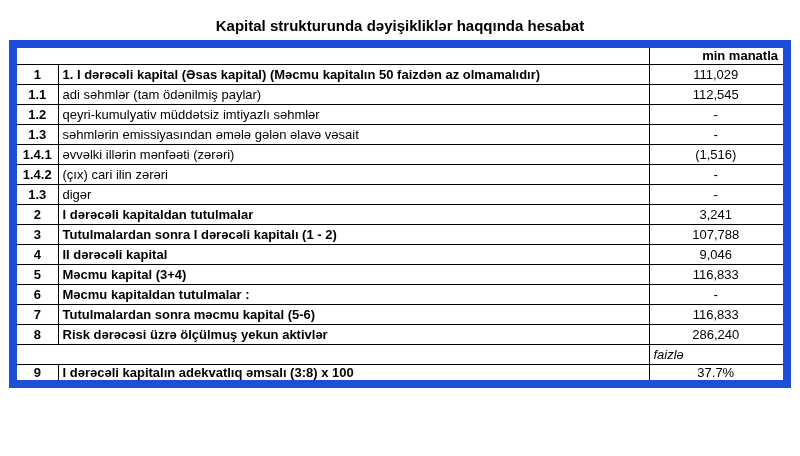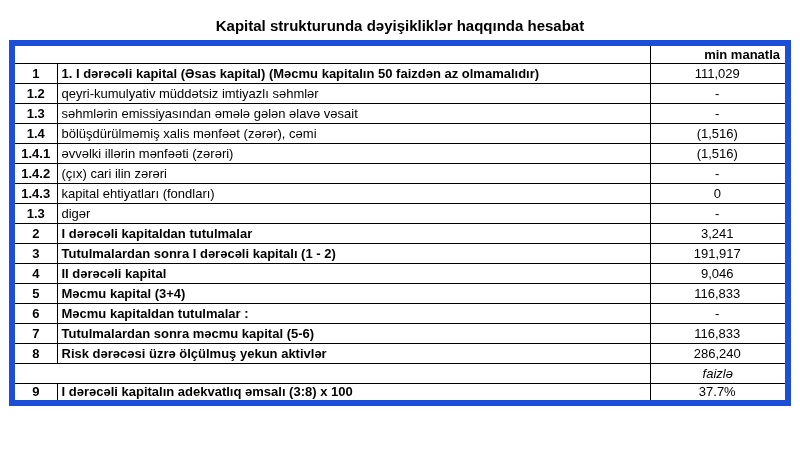--- a/index.html
+++ b/index.html
@@ -13,40 +13,40 @@
   .title {
     text-align: center;
     font-size: 15px;
     font-weight: bold;
     padding: 2px 0 6px 0;
   }
   table.report {
     width: 100%;
     border-collapse: collapse;
     table-layout: fixed;
-    border: 6px solid #1d4ed8;
+    border: 8px solid #1d4ed8;
   }
   col.c-num  { width: 45px; }
   col.c-desc { width: auto; }
   col.c-val  { width: 138px; }
   td {
     border: 1px solid #000;
     font-size: 13px;
     height: 20px;
     padding: 0 4px;
     white-space: nowrap;
     overflow: hidden;
     vertical-align: middle;
   }
   td.num   { text-align: center; font-weight: bold; }
   td.label { text-align: left; }
   td.val   { text-align: center; padding-right: 5px; }
   tr.b td.label { font-weight: bold; }
   td.unit  { font-weight: bold; text-align: right; }
-  td.pct   { font-style: italic; text-align: center; }
+  td.pct   { font-style: italic; text-align: left; }
   td.empty { border-left: 1px solid #000; }
 </style>
 </head>
 <body>
 
 <div class="page">
   <div class="title">Kapital strukturunda dəyişikliklər haqqında hesabat</div>
 
   <table class="report">
     <colgroup>
@@ -59,63 +59,58 @@
         <td colspan="2" class="empty"></td>
         <td class="val unit">min manatla</td>
       </tr>
 
       <tr class="b">
         <td class="num">1</td>
         <td class="label">1. I dərəcəli kapital (Əsas kapital) (Məcmu kapitalın 50 faizdən az olmamalıdır)</td>
         <td class="val">111,029</td>
       </tr>
       <tr>
+        <td class="num">1.1</td>
+        <td class="label">adi səhmlər (tam ödənilmiş paylar)</td>
+        <td class="val">112,545</td>
+      </tr>
+      <tr>
         <td class="num">1.2</td>
         <td class="label">qeyri-kumulyativ müddətsiz imtiyazlı səhmlər</td>
         <td class="val">-</td>
       </tr>
       <tr>
         <td class="num">1.3</td>
         <td class="label">səhmlərin emissiyasından əmələ gələn əlavə vəsait</td>
         <td class="val">-</td>
       </tr>
       <tr>
-        <td class="num">1.4</td>
-        <td class="label">bölüşdürülməmiş xalis mənfəət (zərər), cəmi</td>
-        <td class="val">(1,516)</td>
-      </tr>
-      <tr>
         <td class="num">1.4.1</td>
         <td class="label">əvvəlki illərin mənfəəti (zərəri)</td>
         <td class="val">(1,516)</td>
       </tr>
       <tr>
         <td class="num">1.4.2</td>
         <td class="label">(çıx) cari ilin zərəri</td>
         <td class="val">-</td>
-      </tr>
-      <tr>
-        <td class="num">1.4.3</td>
-        <td class="label">kapital ehtiyatları (fondları)</td>
-        <td class="val">0</td>
       </tr>
       <tr>
         <td class="num">1.3</td>
         <td class="label">digər</td>
         <td class="val">-</td>
       </tr>
       <tr class="b">
         <td class="num">2</td>
         <td class="label">I dərəcəli kapitaldan tutulmalar</td>
         <td class="val">3,241</td>
       </tr>
       <tr class="b">
         <td class="num">3</td>
         <td class="label">Tutulmalardan sonra I dərəcəli kapitalı (1 - 2)</td>
-        <td class="val">191,917</td>
+        <td class="val">107,788</td>
       </tr>
       <tr class="b">
         <td class="num">4</td>
         <td class="label">II dərəcəli kapital</td>
         <td class="val">9,046</td>
       </tr>
       <tr class="b">
         <td class="num">5</td>
         <td class="label">Məcmu kapital (3+4)</td>
         <td class="val">116,833</td>

